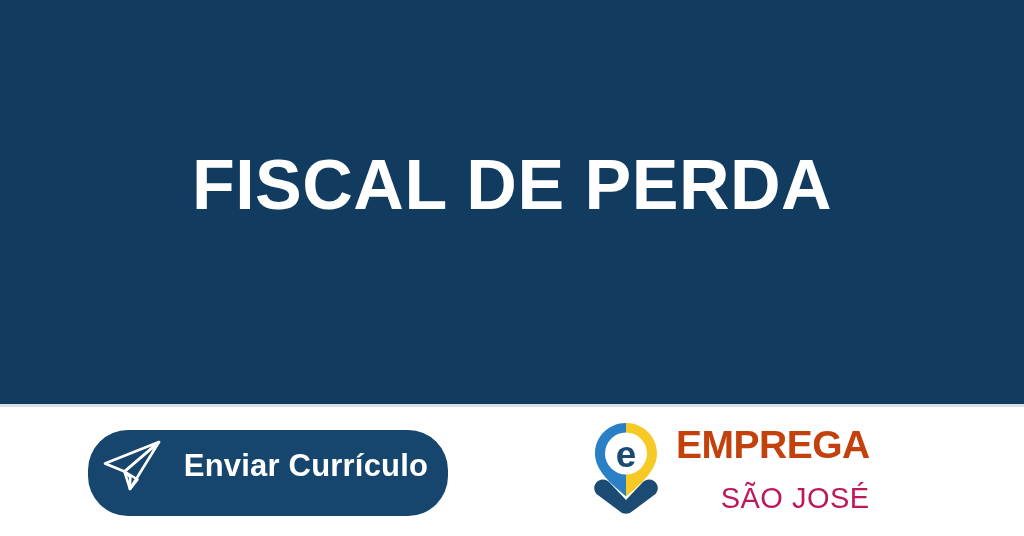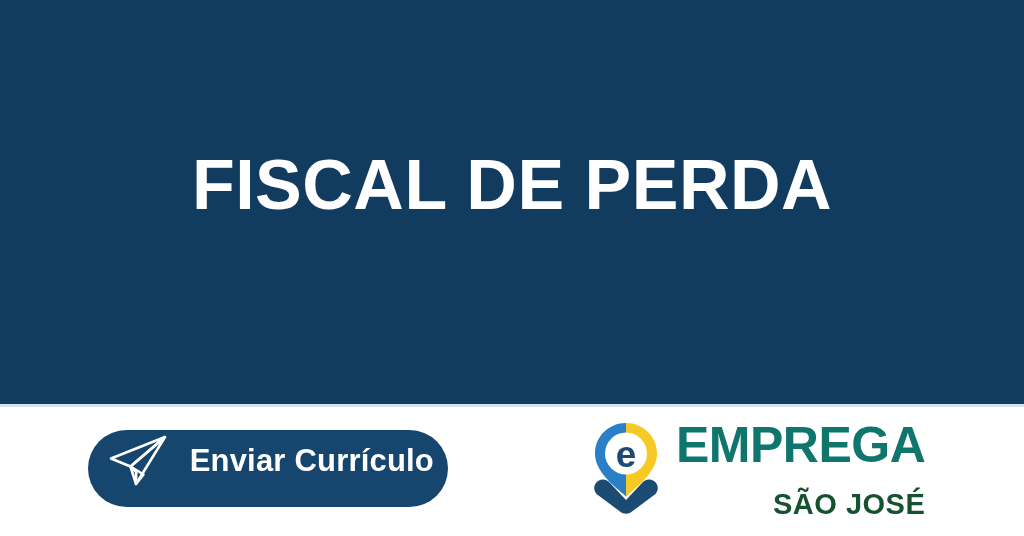--- a/index.html
+++ b/index.html
@@ -69,28 +69,28 @@
     height: 129px;
     background: #ffffff;
   }
 
   
   .cv-button {
     position: absolute;
     left: 88px;
     top: 430px;
     width: 360px;
-    height: 77px;
+    height: 86px;
     border: none;
     border-radius: 40px;
     background: #16466e;
     color: #ffffff;
     display: flex;
     align-items: center;
-    justify-content: flex-end;
+    justify-content: center;
     gap: 20px;
     cursor: pointer;
     padding: 0 14px 15px 6px;
     box-sizing: border-box;
   }
   .cv-button .plane-icon {
     flex: 0 0 auto;
     width: 64px;
     height: 56px;
     display: block;
@@ -124,31 +124,31 @@
   .brand-words {
     display: flex;
     flex-direction: column;
     align-items: flex-end;
     line-height: 1;
     padding-top: 2px;
   }
   .brand-name {
     font-family: "Liberation Sans", sans-serif;
     font-weight: bold;
-    font-size: 50px;
+    font-size: 39px;
     letter-spacing: -0.5px;
-    color: #0f766e;
+    color: #c2410c;
     text-transform: uppercase;
   }
   .brand-city {
     font-family: "Liberation Sans", sans-serif;
-    font-weight: bold;
+    font-weight: normal;
     font-size: 29px;
     letter-spacing: 0.5px;
-    color: #14532d;
+    color: #be185d;
     text-transform: uppercase;
     margin-top: 20px;
   }
 </style>
 </head>
 <body>
 
 <div class="page">
 
   <div class="hero">

